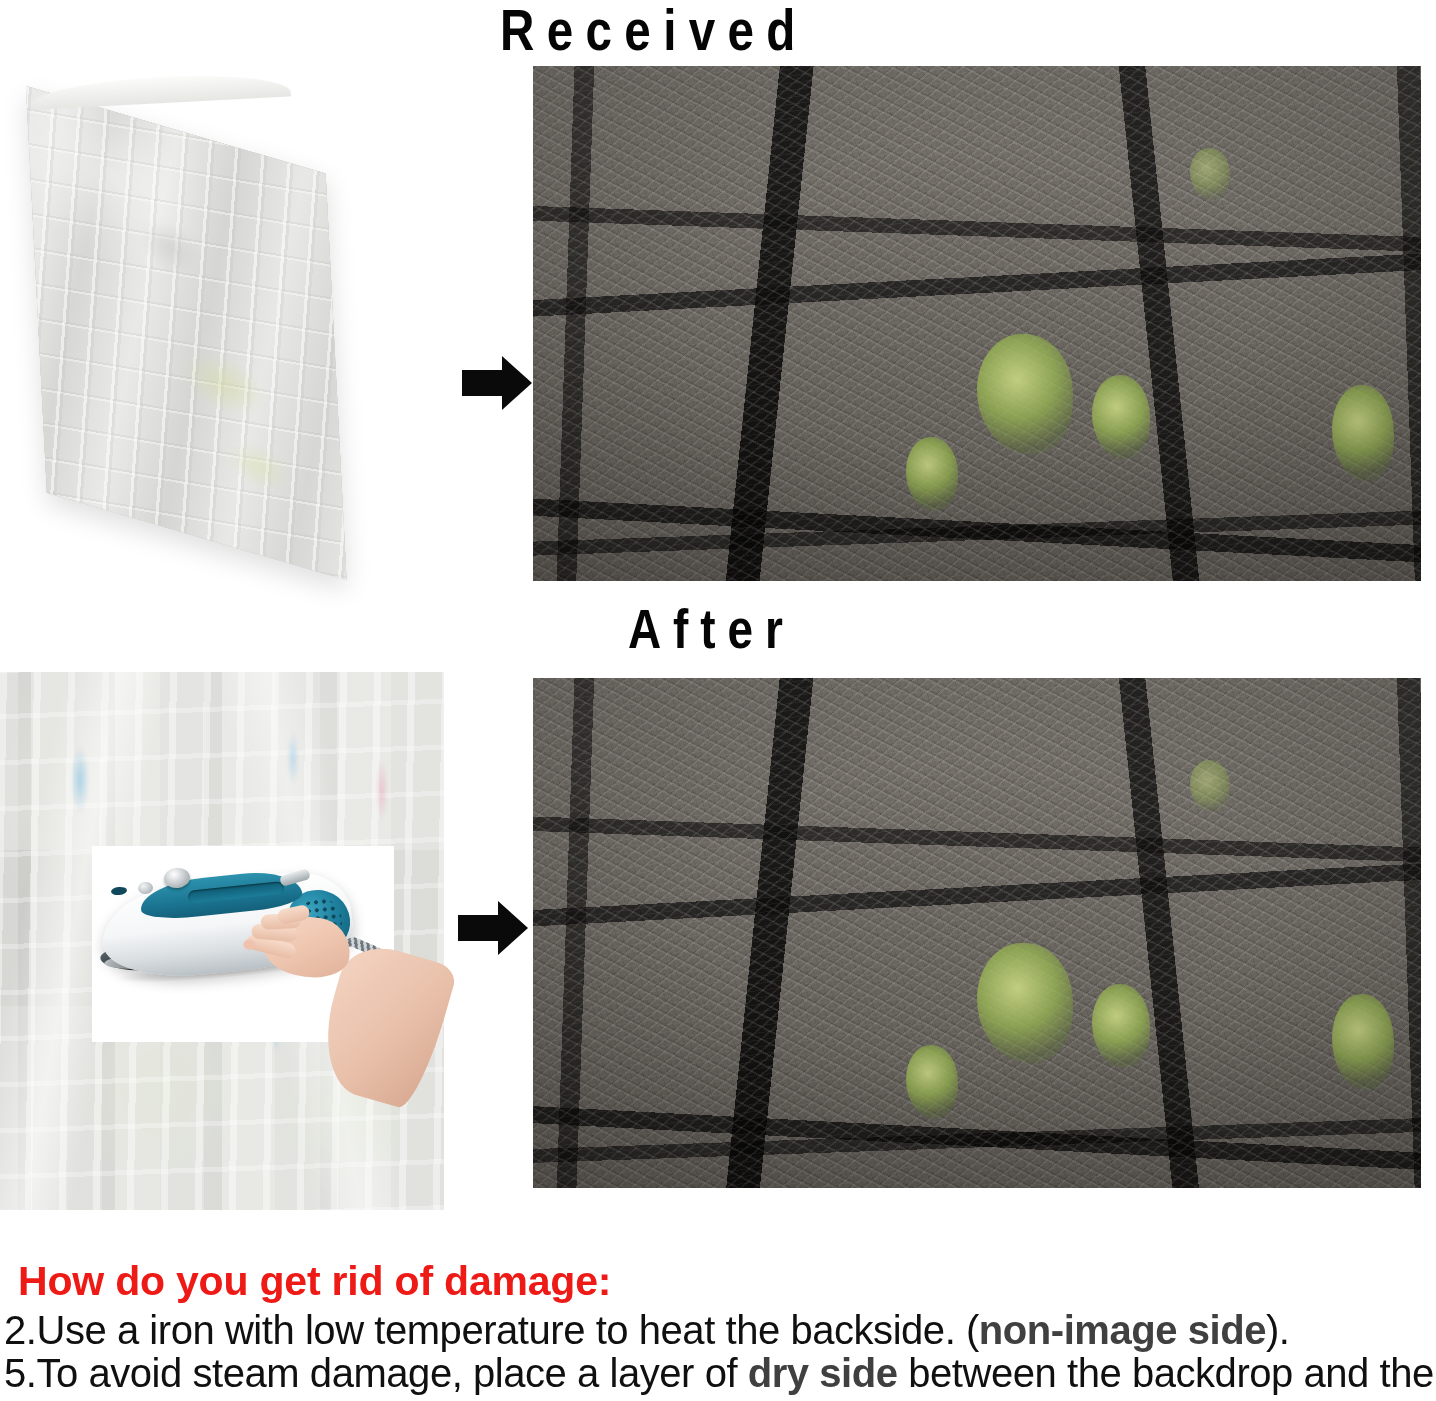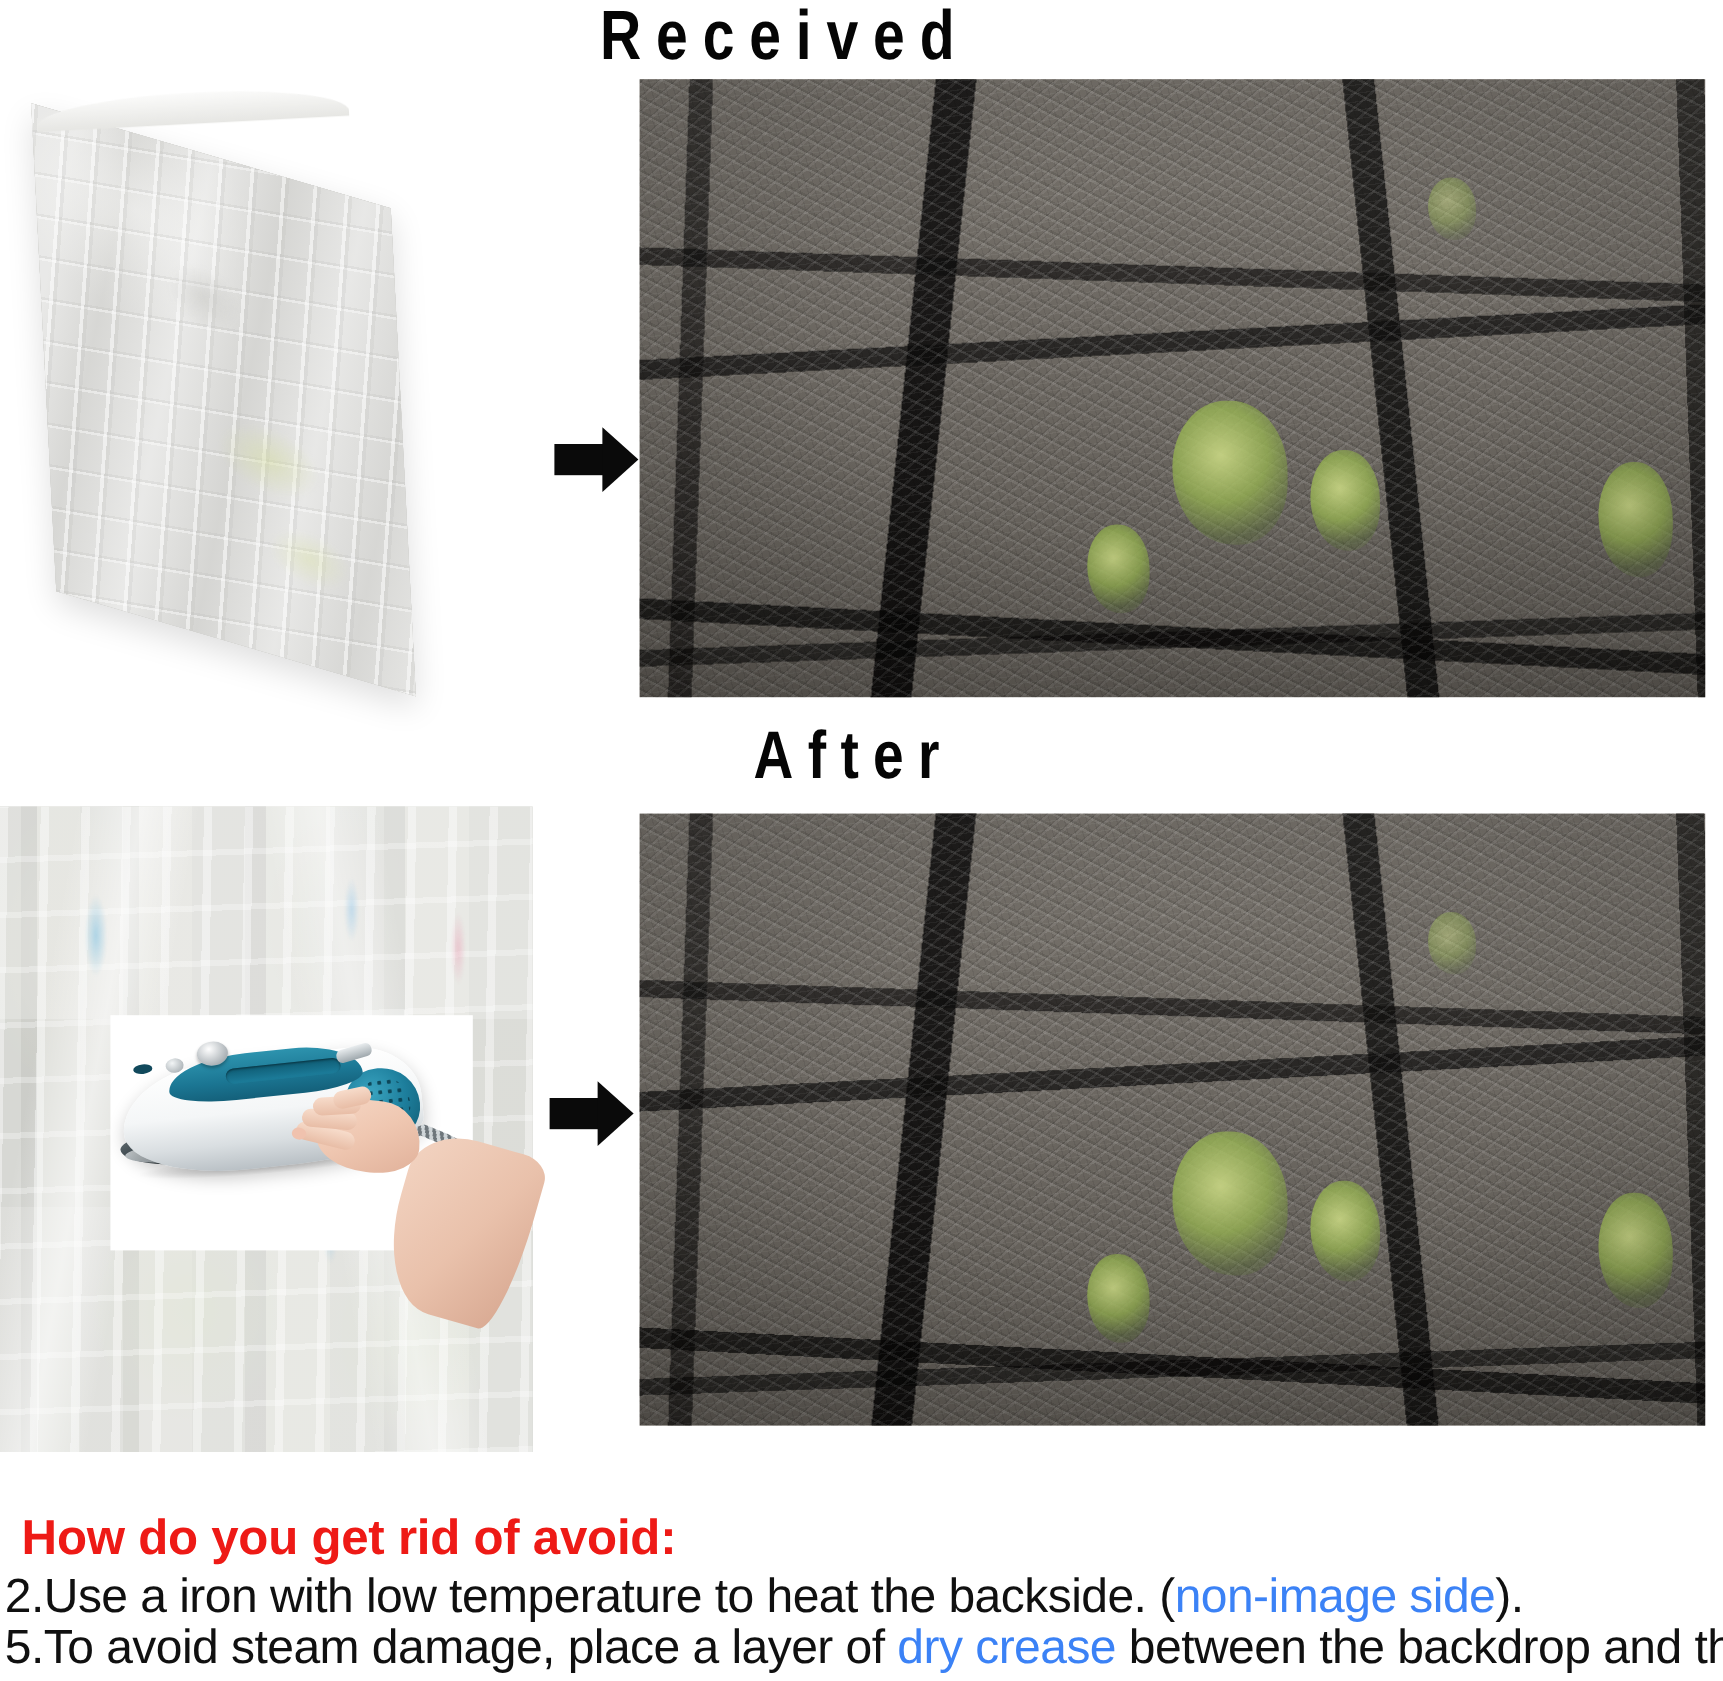--- a/index.html
+++ b/index.html
@@ -329,21 +329,21 @@
     font-size:41px;font-weight:700;color:#ee1a16;letter-spacing:-.2px;
     white-space:nowrap;
   }
   .care-line{
     position:absolute;left:4px;
     font-size:40px;font-weight:400;color:#101010;letter-spacing:-.45px;
     white-space:nowrap;
   }
   #care-line-1{top:1308px;}
   #care-line-2{top:1351px;}
-  .hl{color:#3b82f6;}
+  .hl{color:#404040;font-weight:bold;}
 </style>
 </head>
 <body>
 
 <div class="page">
 
   <div class="stage-title" id="title-received">Received</div>
 
   <div id="fabric-swatch">
     <div class="sheet"></div>
@@ -421,23 +421,23 @@
     <div class="foliage">
       <i style="left:50%;top:52%;width:96px;height:120px;"></i>
       <i style="left:63%;top:60%;width:58px;height:84px;"></i>
       <i style="left:90%;top:62%;width:62px;height:96px;"></i>
       <i style="left:42%;top:72%;width:52px;height:74px;"></i>
       <i style="left:74%;top:16%;width:40px;height:52px;opacity:.55;"></i>
     </div>
     <div class="vignette"></div>
   </div>
 
-  <div id="care-heading">How do you get rid of avoid:</div>
+  <div id="care-heading">How do you get rid of damage:</div>
 
   <div class="care-line" id="care-line-1">
     <span>2.Use a iron with low temperature to heat the backside. (</span><span class="hl">non-image side</span><span>).</span>
   </div>
 
   <div class="care-line" id="care-line-2">
-    <span>5.To avoid steam damage, place a layer of </span><span class="hl">dry crease</span><span> between the backdrop and the iron.</span>
+    <span>5.To avoid steam damage, place a layer of </span><span class="hl">dry side</span><span> between the backdrop and the iron.</span>
   </div>
 
 </div>
 
 </body></html>

